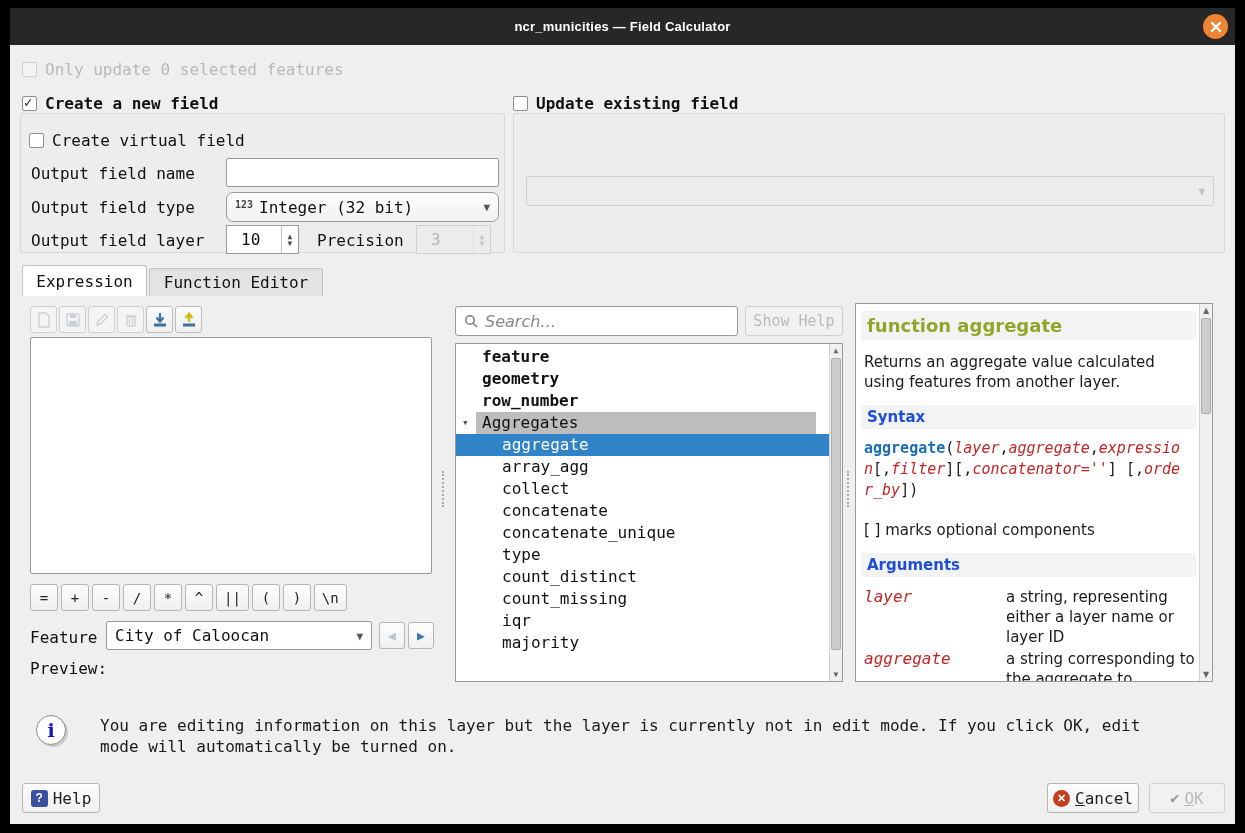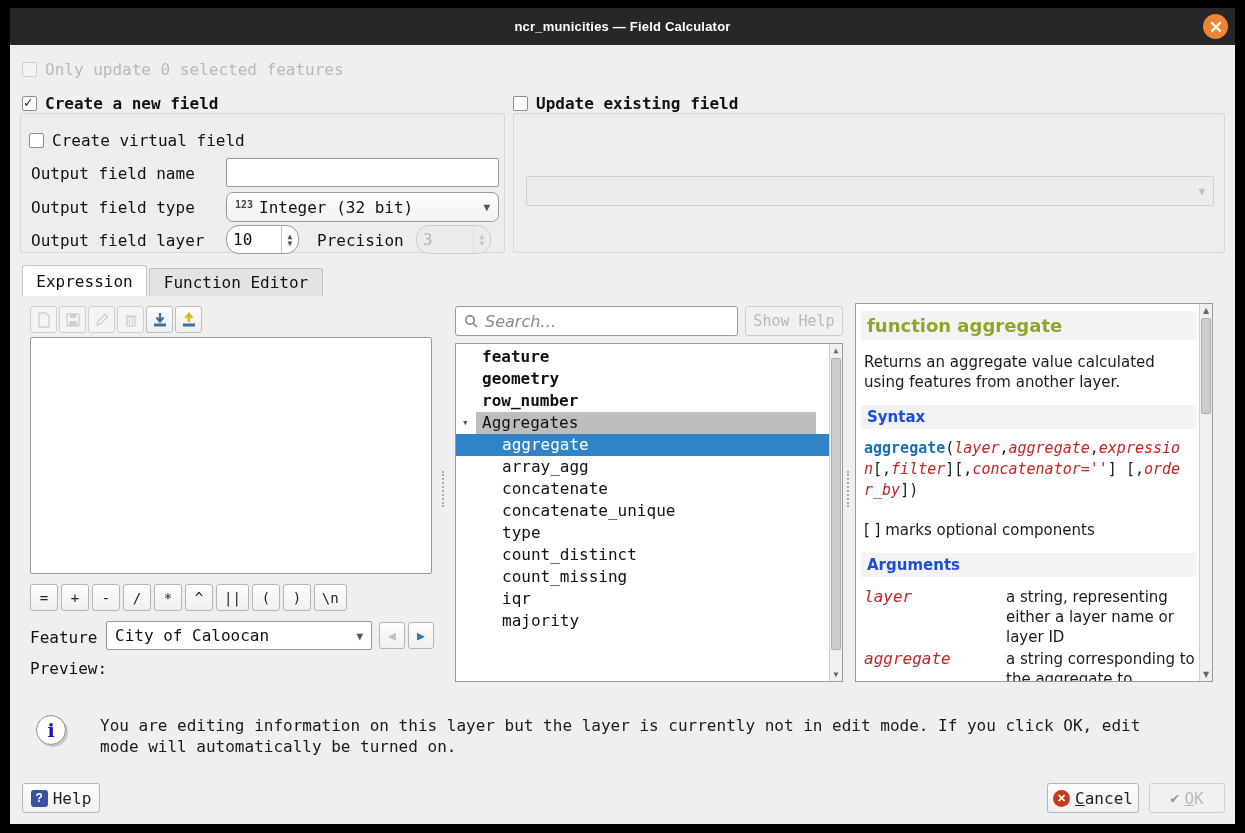--- a/index.html
+++ b/index.html
@@ -29,22 +29,22 @@
   .lbl { position:absolute; font-size:16px; color:#111; white-space:nowrap; }
   .tfield { position:absolute; background:#fff; border:1px solid #9a9a9a; border-radius:2px;
             font-size:16px; padding:0 8px; font-family:"DejaVu Sans Mono", monospace; color:#111; }
   .combo { position:absolute; background:linear-gradient(#fdfdfd,#f2f2f2); border:1px solid #9a9a9a;
            border-radius:2px; display:flex; align-items:center; padding:0 8px; font-size:16px; color:#111; }
   .combo .arrow { position:absolute; right:8px; top:50%; transform:translateY(-50%);
                   font-size:11px; color:#555; }
   .combo.disabled { background:#ececec; border-color:#cfcfcf; }
   .combo.disabled .arrow { color:#c2c2c2; }
   .num-badge { font-size:10px; font-weight:bold; color:#444; margin-right:6px; margin-top:-6px; }
-  .spin { position:absolute; background:#fff; border:1px solid #9a9a9a; border-radius:13px;
-          font-size:16px; color:#111; display:flex; align-items:center; padding:0 6px; }
+  .spin { position:absolute; background:#fff; border:1px solid #9a9a9a; border-radius:0;
+          font-size:16px; color:#111; display:flex; align-items:center; padding:0 14px; }
   .spin .arrows { position:absolute; right:0; top:0; bottom:0; width:17px; border-left:1px solid #c3c3c3;
                   display:flex; flex-direction:column; align-items:center; justify-content:center;
                   font-size:8px; color:#555; line-height:7px; }
   .spin.disabled { background:#ececec; border-color:#cfcfcf; color:#b5b5b5; }
   .spin.disabled .arrows { color:#c6c6c6; border-left-color:#ddd; }
   
   .tab { position:absolute; border:1px solid #c2c2c2; border-bottom:none;
          border-radius:3px 3px 0 0; font-size:16px; display:flex; align-items:center;
          justify-content:center; color:#111; cursor:pointer; }
   .tab.active { background:#fff; height:31px; z-index:2; }
@@ -293,20 +293,23 @@
           <span class="expander">▾</span>
           <span class="lbl2">Aggregates</span>
         </div>
         <div class="fn-row child selected">
           <span class="lbl2">aggregate</span>
         </div>
         <div class="fn-row child">
           <span class="lbl2">array_agg</span>
         </div>
         <div class="fn-row child">
+          <span class="lbl2">collect</span>
+        </div>
+        <div class="fn-row child">
           <span class="lbl2">concatenate</span>
         </div>
         <div class="fn-row child">
           <span class="lbl2">concatenate_unique</span>
         </div>
         <div class="fn-row child">
           <span class="lbl2">type</span>
         </div>
         <div class="fn-row child">
           <span class="lbl2">count_distinct</span>

